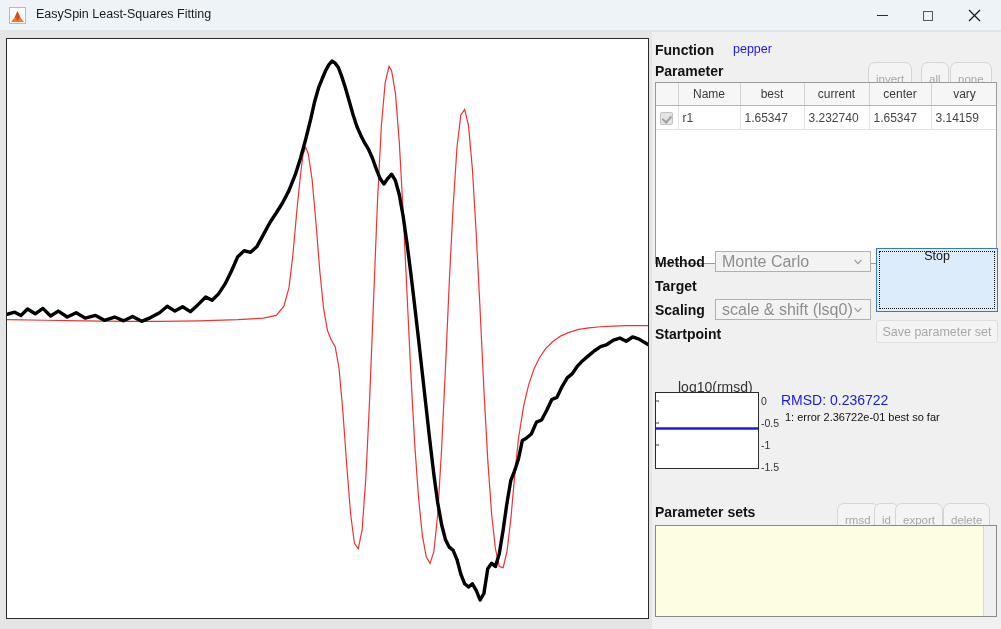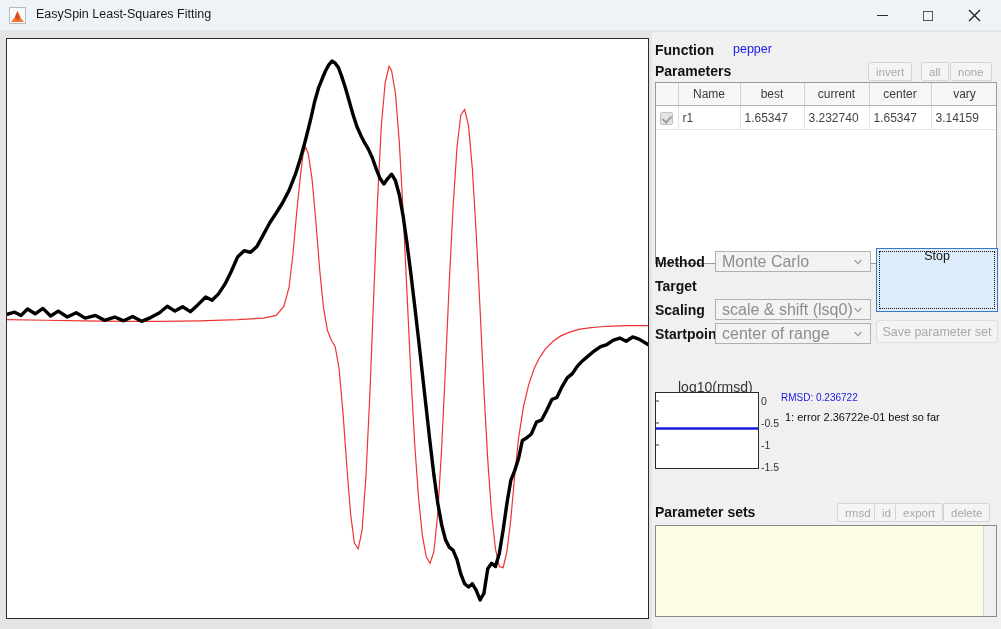--- a/index.html
+++ b/index.html
@@ -102,29 +102,29 @@
     color: #1a1ae6;
     white-space: nowrap;
   }
   #lbl-parameters { left: 3px; top: 31px; }
 
   .minibtn {
     position: absolute;
     height: 19px;
     background: #f4f4f4;
     border: 1px solid #d5d5d5;
-    border-radius: 2px;
+    border-radius: 7px;
     box-sizing: border-box;
     font-family: "Liberation Sans", sans-serif;
     font-size: 11.5px;
     color: #a8a8a8;
     display: flex;
     align-items: center;
     justify-content: center;
-    padding: 8px 7px;
+    padding: 16px 7px;
     white-space: nowrap;
   }
   #btn-invert { left: 216px; top: 30px; }
   #btn-all    { left: 269px; top: 30px; }
   #btn-none   { left: 298px; top: 30px; }
 
   
   #param-table {
     position: absolute;
     left: 3px; top: 50px;
@@ -274,21 +274,21 @@
   .rmsd-tick {
     position: absolute;
     left: 109px;
     font-size: 10.5px;
     color: #333;
     white-space: nowrap;
   }
   #rmsd-text {
     position: absolute;
     left: 129px; top: 360px;
-    font-size: 10px;
+    font-size: 14px;
     color: #1a1ae6;
     white-space: nowrap;
   }
   #rmsd-log {
     position: absolute;
     left: 133px; top: 379px;
     font-size: 11px;
     color: #111;
     white-space: nowrap;
   }
@@ -405,21 +405,21 @@
           </g>
       </g>
     </svg>
   </div>
 
   <div id="right-panel">
 
     <div class="lbl-bold" id="lbl-function">Function</div>
     <div id="val-function">pepper</div>
 
-    <div class="lbl-bold" id="lbl-parameters">Parameters</div>
+    <div class="lbl-bold" id="lbl-parameters">Parameter</div>
 
     <div class="minibtn" id="btn-invert">invert</div>
     <div class="minibtn" id="btn-all">all</div>
     <div class="minibtn" id="btn-none">none</div>
 
     <div id="param-table">
       <table>
         <colgroup>
           <col style="width:22px">
             <col style="width:62px">
@@ -511,26 +511,20 @@
 
     <div class="lbl-bold" id="lbl-scaling">Scaling</div>
     <div class="dropdown" id="dd-scaling">
       <span>scale &amp; shift (lsq0)</span>
       <svg class="chev" viewBox="0 0 8 8">
         <path d="M0.6 2 L4 5.6 L7.4 2" fill="none" stroke="#9b9b9b" stroke-width="1.1"></path>
       </svg>
     </div>
 
     <div class="lbl-bold" id="lbl-startpoint">Startpoint</div>
-    <div class="dropdown" id="dd-startpoint">
-      <span>center of range</span>
-      <svg class="chev" viewBox="0 0 8 8">
-        <path d="M0.6 2 L4 5.6 L7.4 2" fill="none" stroke="#9b9b9b" stroke-width="1.1"></path>
-      </svg>
-    </div>
 
     <div id="btn-stop">
       <div class="focusring"></div>
       <span>Stop</span>
     </div>
     <div id="btn-save">Save parameter set</div>
 
     <div id="rmsd-title">log10(rmsd)</div>
     <div id="rmsd-box">
       <svg viewBox="0 0 102 75" preserveAspectRatio="none">

